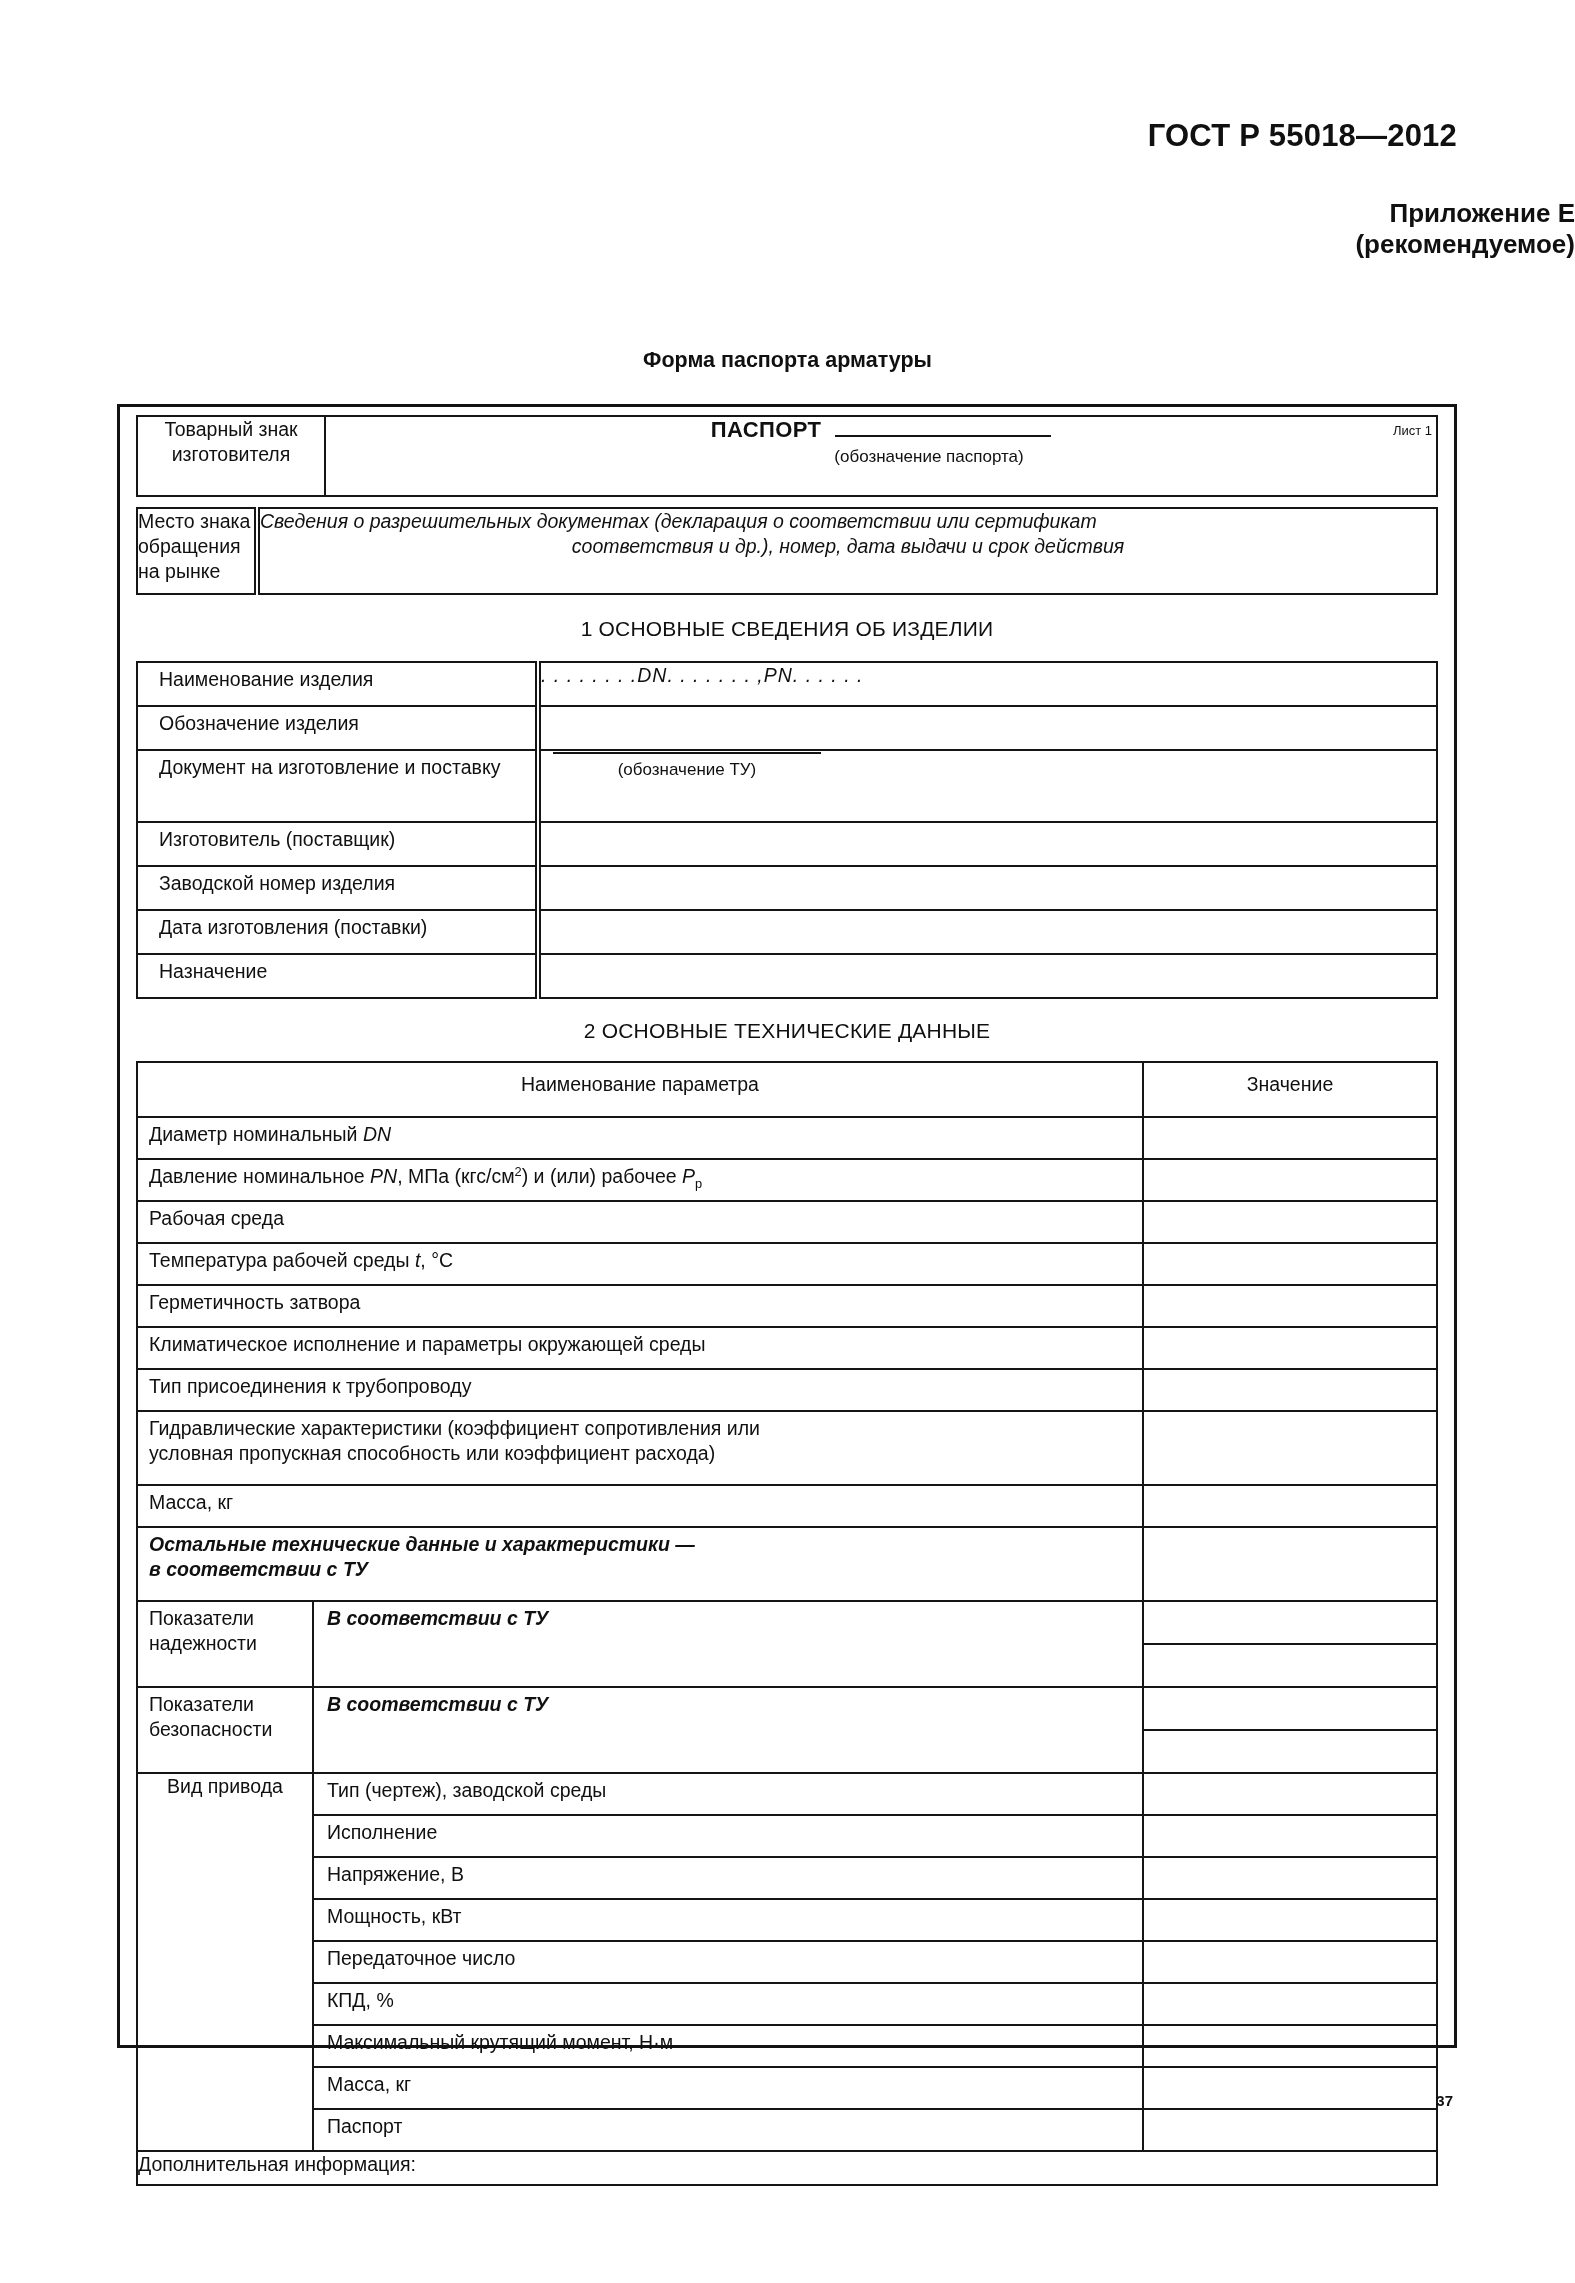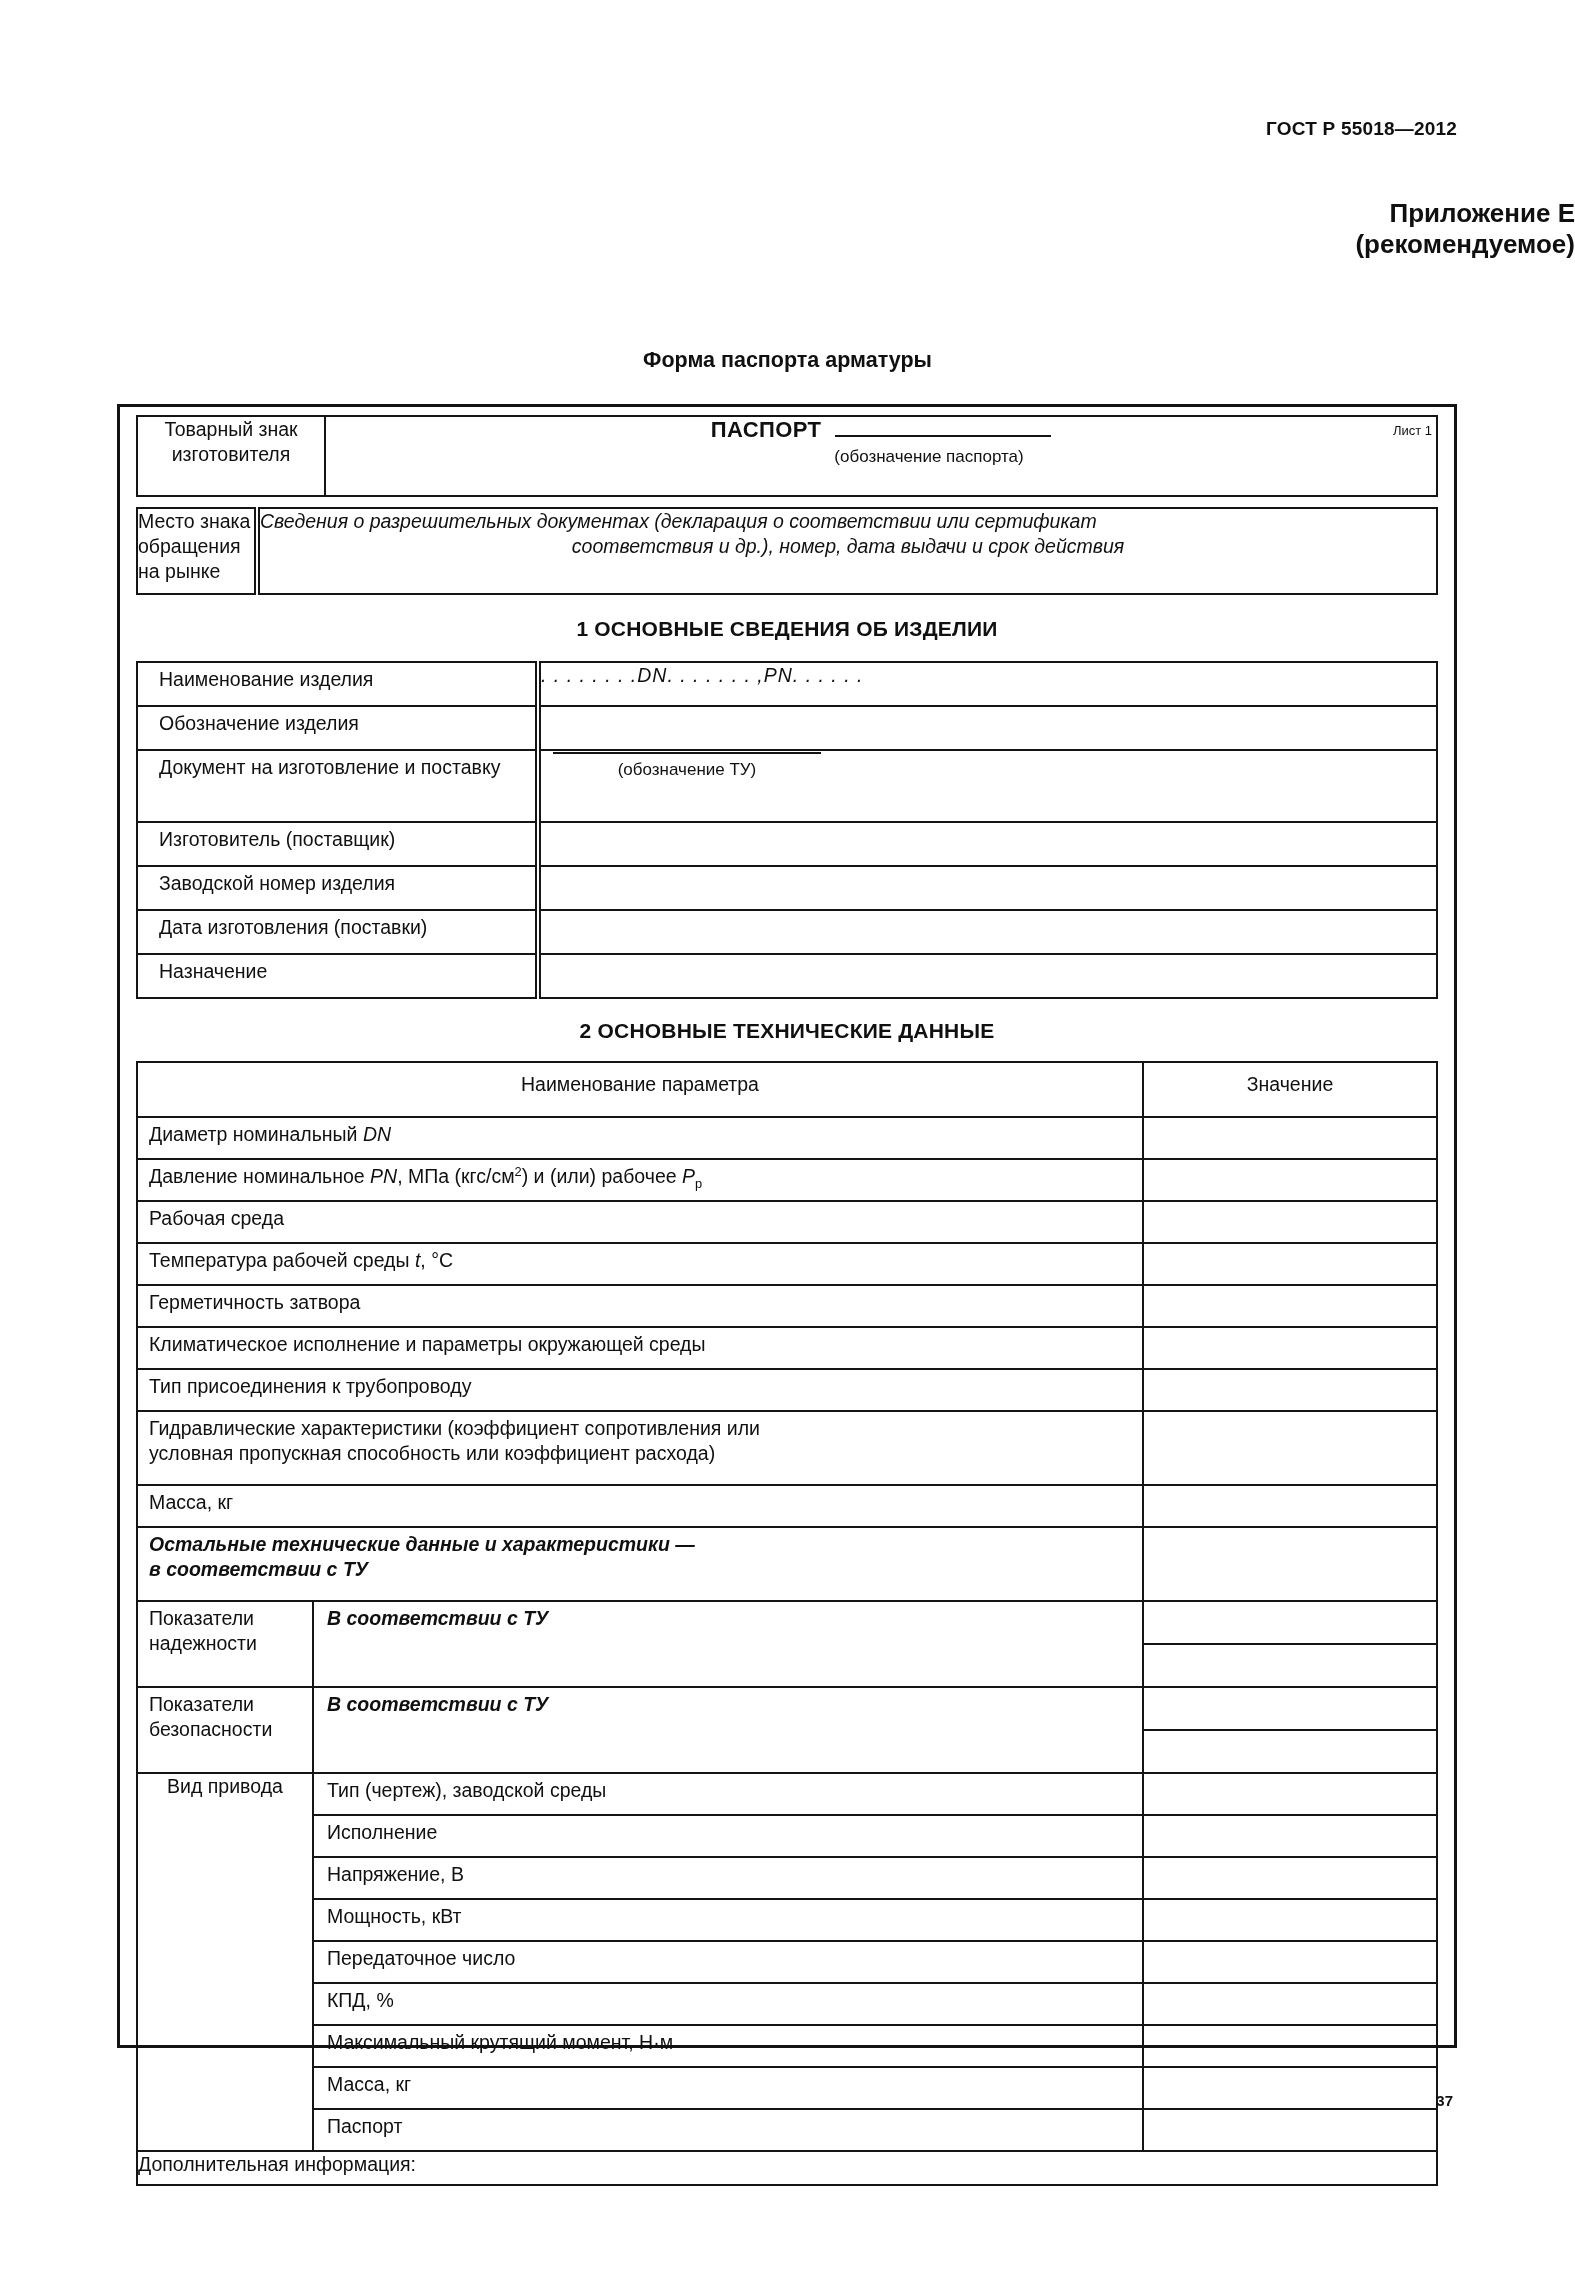--- a/index.html
+++ b/index.html
@@ -15,21 +15,21 @@
     font-family: "Liberation Sans", "DejaVu Sans", sans-serif;
     color: #101010;
     -webkit-font-smoothing: antialiased;
   }
 
   
   .page-header {
     position: absolute;
     top: 118px;
     right: 118px;
-    font-size: 19px;
+    font-size: 31px;
     font-weight: bold;
     letter-spacing: 0.2px;
     white-space: nowrap;
   }
 
   .app-title {
     position: absolute;
     top: 198px;
     left: 0;
     width: 1575px;
@@ -140,21 +140,21 @@
     line-height: 29px;
     padding: 9px 14px 6px 14px;
     text-align: center;
   }
   .conf-text .l1 { text-align: justify; display: block; }
   .dbl-left { border-left: 6px double #151515 !important; }
 
   
   .sec-head {
     text-align: center;
-    font-weight: bold;
+    font-weight: normal;
     font-size: 21px;
     letter-spacing: 0.2px;
   }
   .sec1-head { margin: 22px 0 20px 0; }
   .sec2-head { margin: 20px 0 18px 0; }
 
   
   .tbl-main td { height: 34px; }
   .tbl-main .lbl { padding: 4px 8px 4px 21px; }
   .val-dots {

